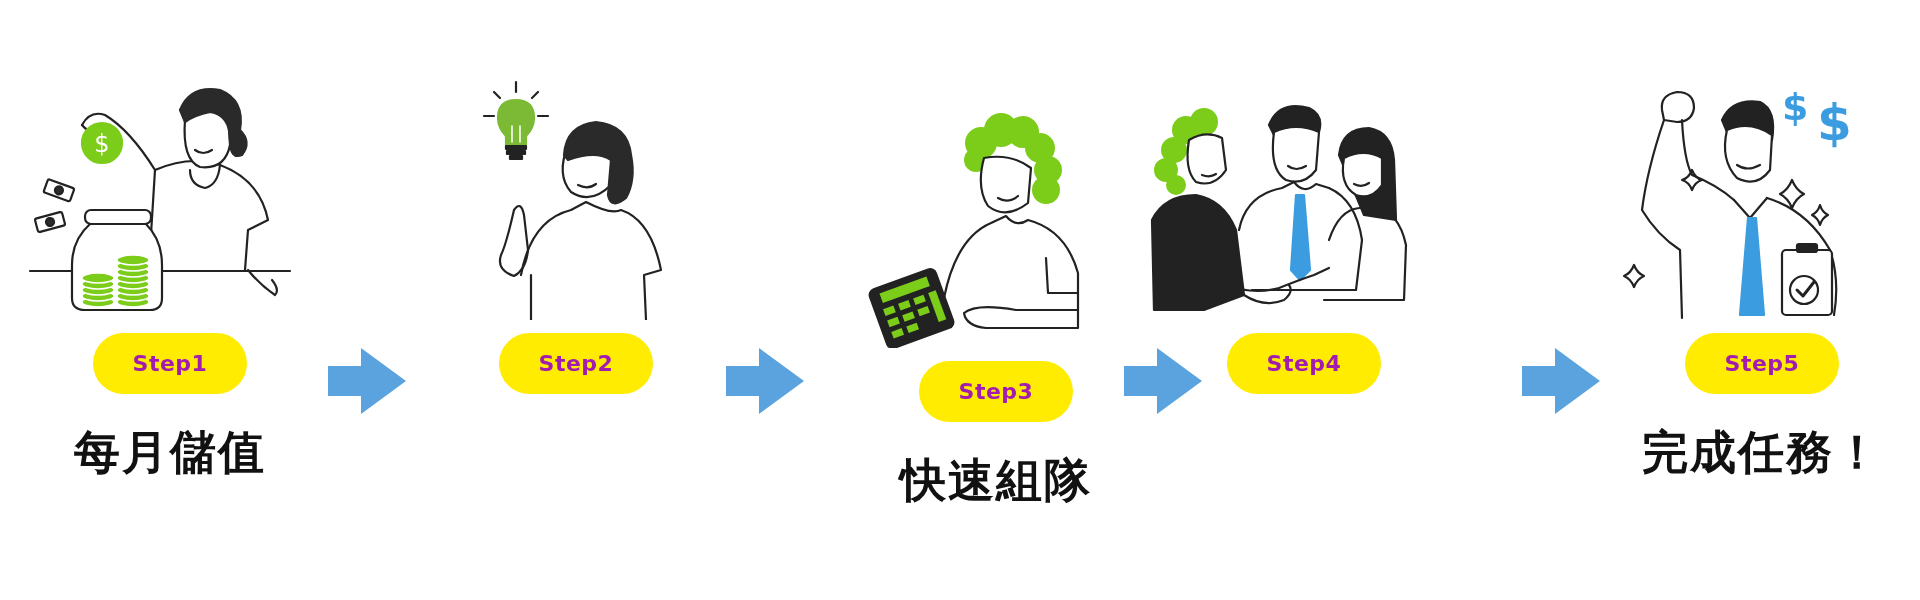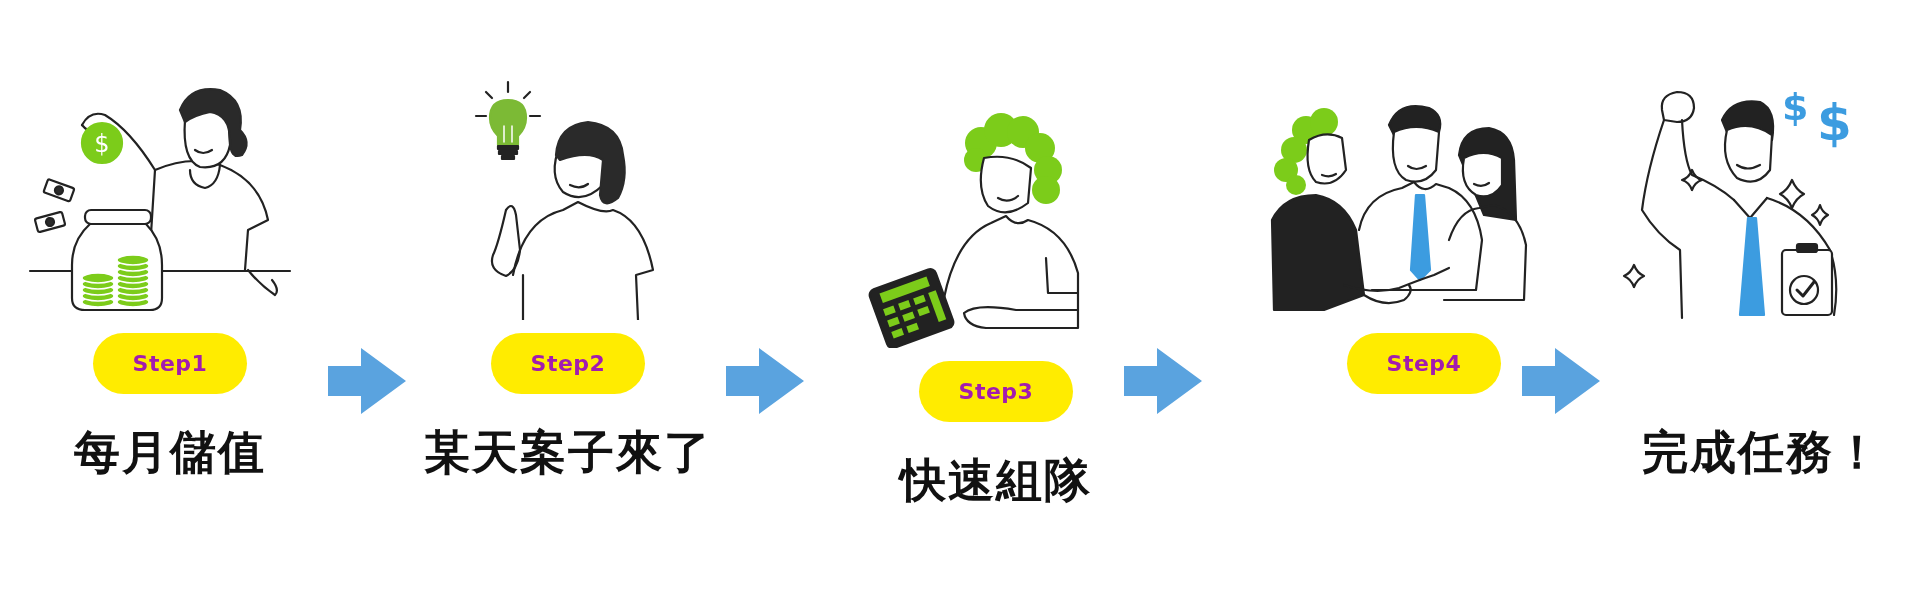--- a/index.html
+++ b/index.html
@@ -72,21 +72,21 @@
   <div class="pill">Step1</div>
   <div class="title">每月儲值</div>
 </div>
 
 <div class="arrow" style="left:328px;">
   <svg viewBox="0 0 80 66">
       <polygon points="0,18 33,18 33,0 78,33 33,66 33,48 0,48" fill="#5aa3df"></polygon>
     </svg>
 </div>
 
-<div class="step" style="left:388px;">
+<div class="step" style="left:396px;">
   <div class="illus">
     <svg viewBox="0 0 360 250" fill="none" stroke="#222" stroke-width="2.2" stroke-linecap="round" stroke-linejoin="round">
 
       <line x1="120" y1="12" x2="120" y2="22"></line>
         <line x1="98" y1="22" x2="104" y2="28"></line>
         <line x1="142" y1="22" x2="136" y2="28"></line>
       <line x1="88" y1="46" x2="98" y2="46"></line>
         <line x1="142" y1="46" x2="152" y2="46"></line>
 
       <path d="M120 30 Q102 30 102 48 Q102 58 110 66 L110 75 L130 75 L130 66 Q138 58 138 48 Q138 30 120 30 Z" fill="#7cba35" stroke="#7cba35"></path>
@@ -99,21 +99,20 @@
       <path d="M168 85 Q170 55 200 52 Q232 55 235 85 Q240 110 230 128 Q215 140 212 125 L215 90 Q200 80 172 90 Z" fill="#2a2a2a" stroke="#2a2a2a"></path>
       <path d="M182 115 Q192 120 200 114"></path>
 
       <path d="M125 205 Q135 150 175 140 L190 132 Q215 145 225 140 Q255 150 265 200 L248 205 L250 250"></path>
       <path d="M135 250 L135 205"></path>
 
       <path d="M118 140 Q110 175 105 185 Q100 200 118 206 Q130 200 132 180 L128 145 Q125 130 118 140"></path>
     </svg>
   </div>
   <div class="pill">Step2</div>
-  <div class="title">某天案子來了</div>
 </div>
 
 <div class="arrow" style="left:726px;">
   <svg viewBox="0 0 80 66">
       <polygon points="0,18 33,18 33,0 78,33 33,66 33,48 0,48" fill="#5aa3df"></polygon>
     </svg>
 </div>
 
 <div class="step" style="left:816px;margin-top:28px;">
   <div class="illus">
@@ -158,21 +157,21 @@
   <div class="pill">Step3</div>
   <div class="title">快速組隊</div>
 </div>
 
 <div class="arrow" style="left:1124px;">
   <svg viewBox="0 0 80 66">
       <polygon points="0,18 33,18 33,0 78,33 33,66 33,48 0,48" fill="#5aa3df"></polygon>
     </svg>
 </div>
 
-<div class="step" style="left:1244px;">
+<div class="step" style="left:1124px;">
   <div class="illus">
     <svg viewBox="0 0 360 250" fill="none" stroke="#222" stroke-width="2.2" stroke-linecap="round" stroke-linejoin="round">
 
       <g fill="#7ccc1a" stroke="none">
         <circle cx="62" cy="60" r="14"></circle>
           <circle cx="80" cy="52" r="14"></circle>
           <circle cx="50" cy="80" r="13"></circle>
         <circle cx="42" cy="100" r="12"></circle>
           <circle cx="52" cy="115" r="10"></circle>
       </g>
@@ -229,14 +228,15 @@
 
       <text x="200" y="50" font-family="DejaVu Sans, sans-serif" font-size="38" font-weight="bold" fill="#3c9ce0" stroke="none">$</text>
       <text x="235" y="70" font-family="DejaVu Sans, sans-serif" font-size="50" font-weight="bold" fill="#3c9ce0" stroke="none">$</text>
 
       <path d="M110 100 Q113 108 120 110 Q113 112 110 120 Q107 112 100 110 Q107 108 110 100 Z"></path>
       <path d="M210 110 Q214 120 222 124 Q214 128 210 138 Q206 128 198 124 Q206 120 210 110 Z"></path>
       <path d="M238 135 Q240 142 246 145 Q240 148 238 155 Q236 148 230 145 Q236 142 238 135 Z"></path>
       <path d="M52 195 Q55 203 62 206 Q55 209 52 217 Q49 209 42 206 Q49 203 52 195 Z"></path>
     </svg>
   </div>
+  <div class="pill">Step5</div>
   <div class="title">完成任務！</div>
 </div>
 
 </body></html>

